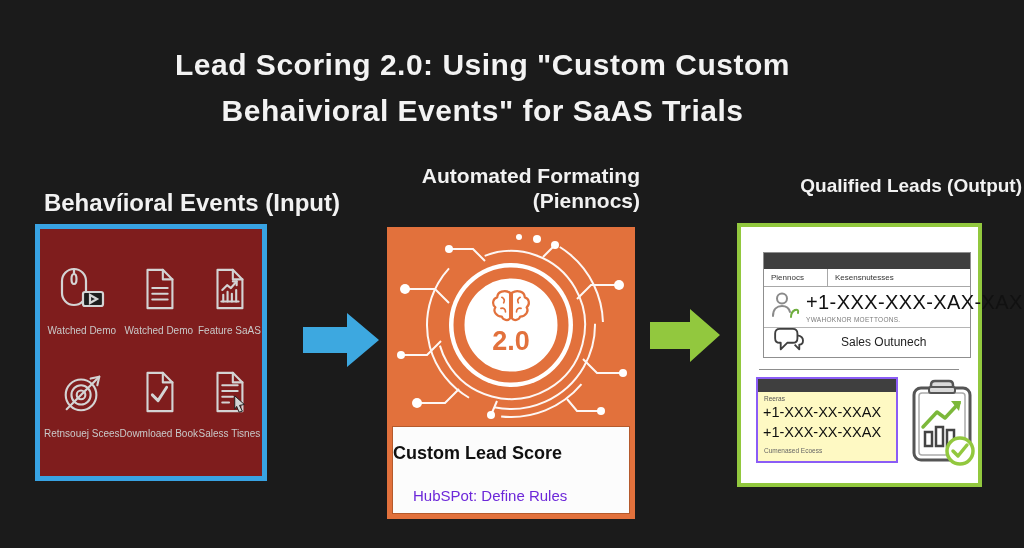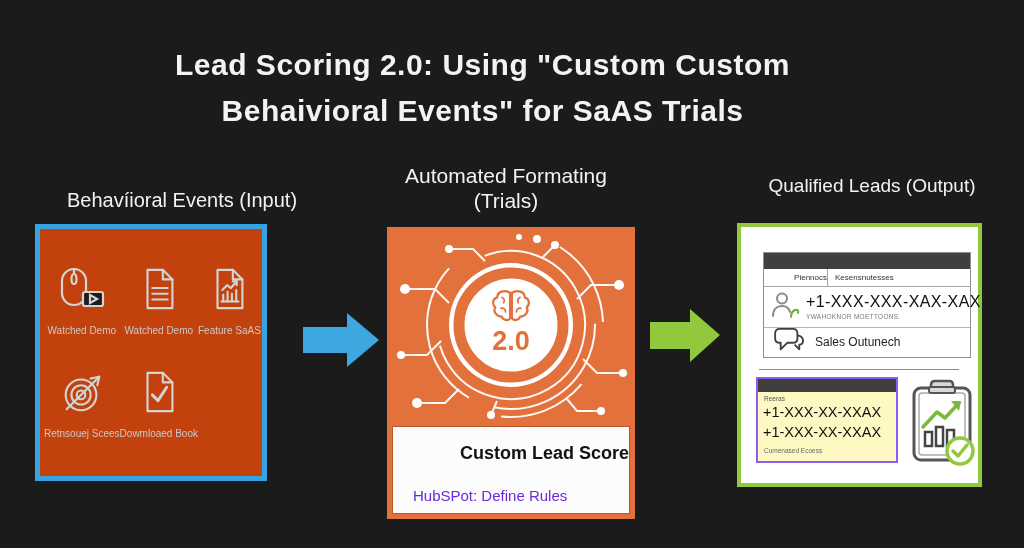--- a/index.html
+++ b/index.html
@@ -9,67 +9,67 @@
     font-family:"Liberation Sans", sans-serif;
   }
   .abs{position:absolute;}
   
   .main-title{
     left:0;top:42px;width:965px;text-align:center;
     color:#f3f3f3;font-size:30px;font-weight:bold;line-height:46px;
     letter-spacing:.5px;
   }
   
-  .col-heading{color:#f2f2f2;font-weight:normal;text-align:center;}
-  .heading-input{left:12px;top:189px;width:340px;font-size:20px;}
+  .col-heading{color:#f2f2f2;font-weight:bold;text-align:right;}
+  .heading-input{left:0;top:189px;width:340px;font-size:24px;}
   .heading-process{left:372px;top:163px;width:268px;font-size:21px;line-height:25px;}
   .heading-output{left:722px;top:175px;width:300px;font-size:19px;}
   
   .input-panel{
     left:35px;top:224px;width:232px;height:257px;box-sizing:border-box;
-    border:5px solid #38a3e3;background:#c2410c;
+    border:5px solid #38a3e3;background:#7f1d1d;
     display:grid;grid-template-columns:1fr 1fr 1fr;grid-template-rows:1fr 1fr;
     align-items:center;justify-items:center;padding:21px 4px;
   }
   .event-item{display:flex;flex-direction:column;align-items:center;gap:9px;}
   .event-label{color:#c9c9c9;font-size:10px;white-space:nowrap;}
   
   .process-panel{
     left:387px;top:227px;width:248px;height:292px;background:#e2713c;text-decoration:underline;
   }
   .circuit{left:0;top:0;}
   .brain-wrap{left:102px;top:61px;}
   .version-badge{
     left:62px;top:99px;width:124px;text-align:center;
     color:#e2713c;font-size:27px;font-weight:bold;
   }
   .score-box{
     left:5px;right:5px;top:199px;bottom:5px;background:#fcfcfc;
     border:1px solid #b55a2c;
   }
-  .score-box-title{left:0;right:0;top:16px;text-align:right;color:#111;font-size:18px;font-weight:bold;}
+  .score-box-title{left:0;right:0;top:16px;text-align:left;color:#111;font-size:18px;font-weight:bold;}
   .score-box-subtitle{left:20px;top:60px;color:#6d28d9;font-size:15px;}
   
   .arrow-blue{left:303px;top:312px;}
   .arrow-green{left:650px;top:308px;}
   
   .output-panel{
     left:737px;top:223px;width:245px;height:264px;box-sizing:border-box;
     background:#ffffff;border:4px solid #92c83e;
   }
   .contact-card{left:22px;top:25px;width:206px;height:104px;border:1px solid #8f8f8f;background:#fff;}
   .card-header{left:0;right:0;top:0;height:16px;background:#3f3f3f;}
-  .tab-row{left:0;right:0;top:16px;height:17px;border-bottom:1px solid #a8a8a8;display:flex;text-align:right;}
+  .tab-row{left:0;right:0;top:16px;height:17px;border-bottom:1px solid #a8a8a8;display:flex;}
   .tab-cell{font-size:8px;color:#333;line-height:17px;padding-left:7px;box-sizing:border-box;}
   .tab-cell-1{width:64px;border-right:1px solid #a8a8a8;}
   .phone-row{left:0;right:0;top:33px;height:42px;border-bottom:1px solid #b5b5b5;display:flex;align-items:center;padding-left:6px;box-sizing:border-box;}
   .phone-col{display:flex;flex-direction:column;margin-left:6px;}
-  .phone-big{font-size:16px;color:#111;letter-spacing:.4px;white-space:nowrap;}
+  .phone-big{font-size:20px;color:#111;letter-spacing:.4px;white-space:nowrap;}
   .phone-note{font-size:6.5px;color:#7a7a7a;margin-top:2px;letter-spacing:.3px;}
-  .chat-row{left:0;right:0;top:75px;height:28px;display:flex;align-items:center;padding-left:10px;box-sizing:border-box;}
+  .chat-row{left:0;right:0;top:75px;height:28px;display:flex;align-items:center;padding-left:10px;box-sizing:border-box;gap:26px;}
   .outreach-label{font-size:12px;color:#222;margin-left:9px;}
   .output-divider{left:18px;top:142px;width:200px;border-top:1px solid #8d8d8d;height:0;}
   .numbers-card{left:15px;top:150px;width:142px;height:86px;border:2px solid #8b5cf6;background:#fef9c3;box-sizing:border-box;}
   .numbers-header{left:0;right:0;top:0;height:13px;background:#3f3f3f;}
   .numbers-label{left:6px;top:16px;font-size:6.5px;color:#555;}
   .numbers-phone-1{left:5px;top:25px;font-size:14.5px;color:#101010;white-space:nowrap;}
   .numbers-phone-2{left:5px;top:45px;font-size:14.5px;color:#101010;white-space:nowrap;}
   .numbers-footer{left:6px;top:68px;font-size:6.5px;color:#666;}
   .clipboard-wrap{left:166px;top:150px;}
 </style>
@@ -77,21 +77,21 @@
 <body>
 
 <div class="abs main-title">
   <div>Lead Scoring 2.0: Using "Custom Custom</div>
   <div>Behaivioral Events" for SaAS Trials</div>
 </div>
 
 <div class="abs col-heading heading-input">Behavíioral Events (Input)</div>
 <div class="abs col-heading heading-process">
   <div>Automated Formating</div>
-  <div>(Trials)</div>
+  <div>(Piennocs)</div>
 </div>
 <div class="abs col-heading heading-output">Qualified Leads (Output)</div>
 
 <div class="abs input-panel">
 
   <div class="event-item">
     <span>
       <svg width="52" height="46" viewBox="0 0 52 46">
         <g stroke="#d4d4d4" stroke-width="2.2" fill="none" stroke-linecap="round">
           <rect x="6" y="3" width="24" height="36" rx="12"></rect>
@@ -160,20 +160,36 @@
         <g stroke="#d4d4d4" stroke-width="2.2" fill="none" stroke-linecap="round" stroke-linejoin="round">
           <path d="M12,4 H28 L38,14 V44 H12 Z"></path>
           <path d="M28,4 V14 H38"></path>
           <polyline points="17,27 23,33 32,19" stroke-width="3"></polyline>
         </g>
       </svg>
     </span>
     <span class="event-label">Dowmloaed Book</span>
   </div>
 
+  <div class="event-item">
+    <span>
+      <svg width="48" height="46" viewBox="0 0 48 48">
+        <g stroke="#d4d4d4" stroke-width="2.2" fill="none" stroke-linecap="round" stroke-linejoin="round">
+          <path d="M12,4 H28 L38,14 V44 H12 Z"></path>
+          <path d="M28,4 V14 H38"></path>
+          <line x1="17" y1="17" x2="33" y2="17"></line>
+          <line x1="17" y1="23" x2="33" y2="23"></line>
+          <line x1="17" y1="29" x2="28" y2="29"></line>
+          <line x1="17" y1="35" x2="24" y2="35"></line>
+        </g>
+        <polygon points="30,28 40,37 35,38 38,44 34.5,45 32,39 30,42" fill="#d4d4d4" stroke="#1d1d1d" stroke-width="1"></polygon>
+      </svg>
+    </span>
+    <span class="event-label">Saless Tisnes</span>
+  </div>
 </div>
 
 <div class="abs arrow-blue">
   <svg width="76" height="57" viewBox="0 0 76 57">
     <polygon points="0,15 44,15 44,1 76,28 44,55 44,41 0,41" fill="#3da8e0"></polygon>
   </svg>
 </div>
 
 <div class="abs process-panel">
   <div class="abs circuit">

